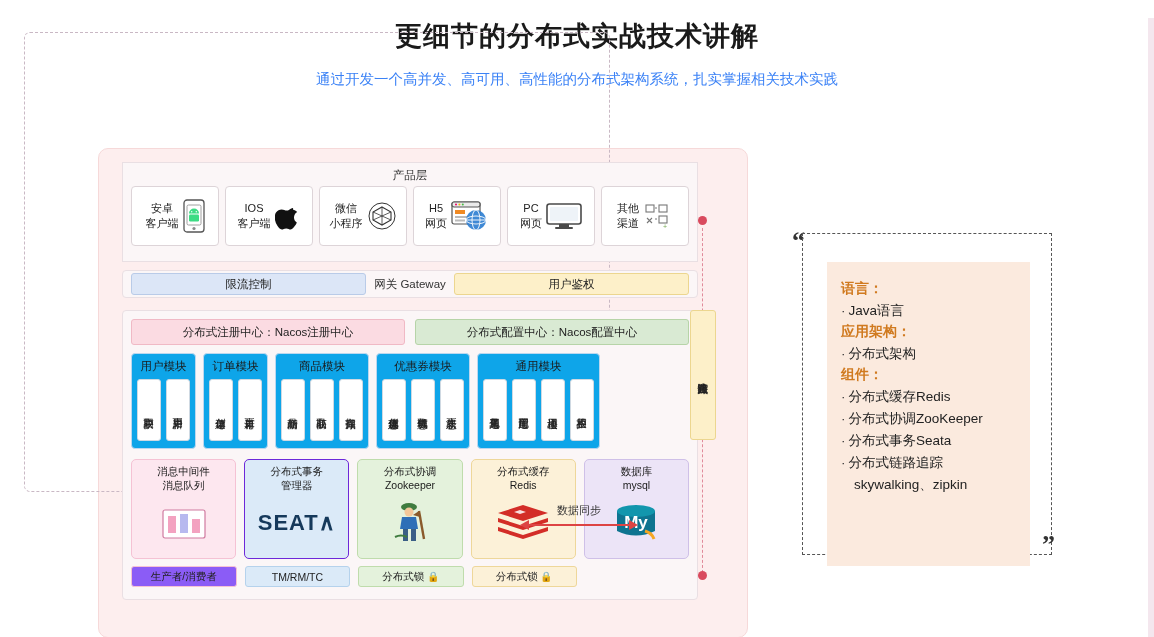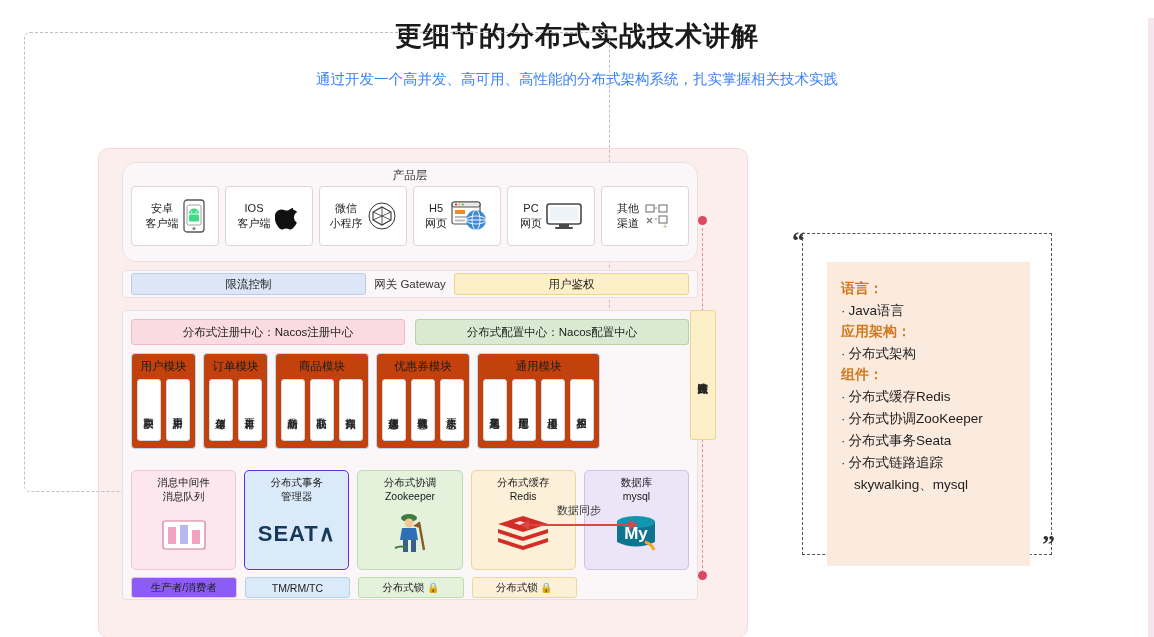--- a/index.html
+++ b/index.html
@@ -52,21 +52,21 @@
     border-radius: 6px;
     background: transparent;
   }
 
   .prod-layer {
     position: absolute;
     left: 122px; top: 144px;
     width: 576px; height: 100px;
     background: #fbf6f7;
     border: 1px solid #e9dfe3;
-    border-radius: 14px;
+    border-radius: 0;
   }
   .prod-label {
     text-align: center;
     font-size: 11.5px;
     color: #333;
     margin-top: 5px;
   }
   .prod-row {
     display: flex;
     gap: 6px;
@@ -146,21 +146,21 @@
   .reg-nacos-reg { background: #fbdbe2; border: 1px solid #f0b9c5; }
   .reg-nacos-cfg { background: #d9ead3; border: 1px solid #b6d4a8; }
 
   
   .mod-row {
     display: flex; gap: 7px;
     padding: 8px 8px 0 8px;
     align-items: flex-start;
   }
   .mod-card {
-    background: #c2410c;
+    background: #0ea5e9;
     border: 1px solid #bcd7ef;
     border-radius: 4px;
     padding: 5px 5px 7px 5px;
   }
   .mod-title {
     text-align: center;
     font-size: 11.5px;
     color: #1a1a1a;
     margin-bottom: 5px;
   }
@@ -178,21 +178,21 @@
     line-height: 1.15;
     display: flex;
     align-items: center;
     justify-content: center;
     padding: 3px 1px;
   }
 
   
   .mw-row {
     display: flex; gap: 8px;
-    padding: 21px 8px 0 8px;
+    padding: 10px 8px 0 8px;
   }
   .mw-card {
     flex: 1;
     height: 100px;
     border-radius: 5px;
     padding: 5px 3px;
     display: flex;
     flex-direction: column;
     align-items: center;
     position: relative;
@@ -640,15 +640,15 @@
     </div>
     <div class="q-item">
       <span class="bullet">·</span><span>分布式协调ZooKeeper</span>
     </div>
     <div class="q-item">
       <span class="bullet">·</span><span>分布式事务Seata</span>
     </div>
     <div class="q-item">
       <span class="bullet">·</span><span>分布式链路追踪</span>
     </div>
-    <div class="q-sub">skywalking、mysql</div>
+    <div class="q-sub">skywalking、zipkin</div>
   </div>
 </div>
 
 </body></html>

